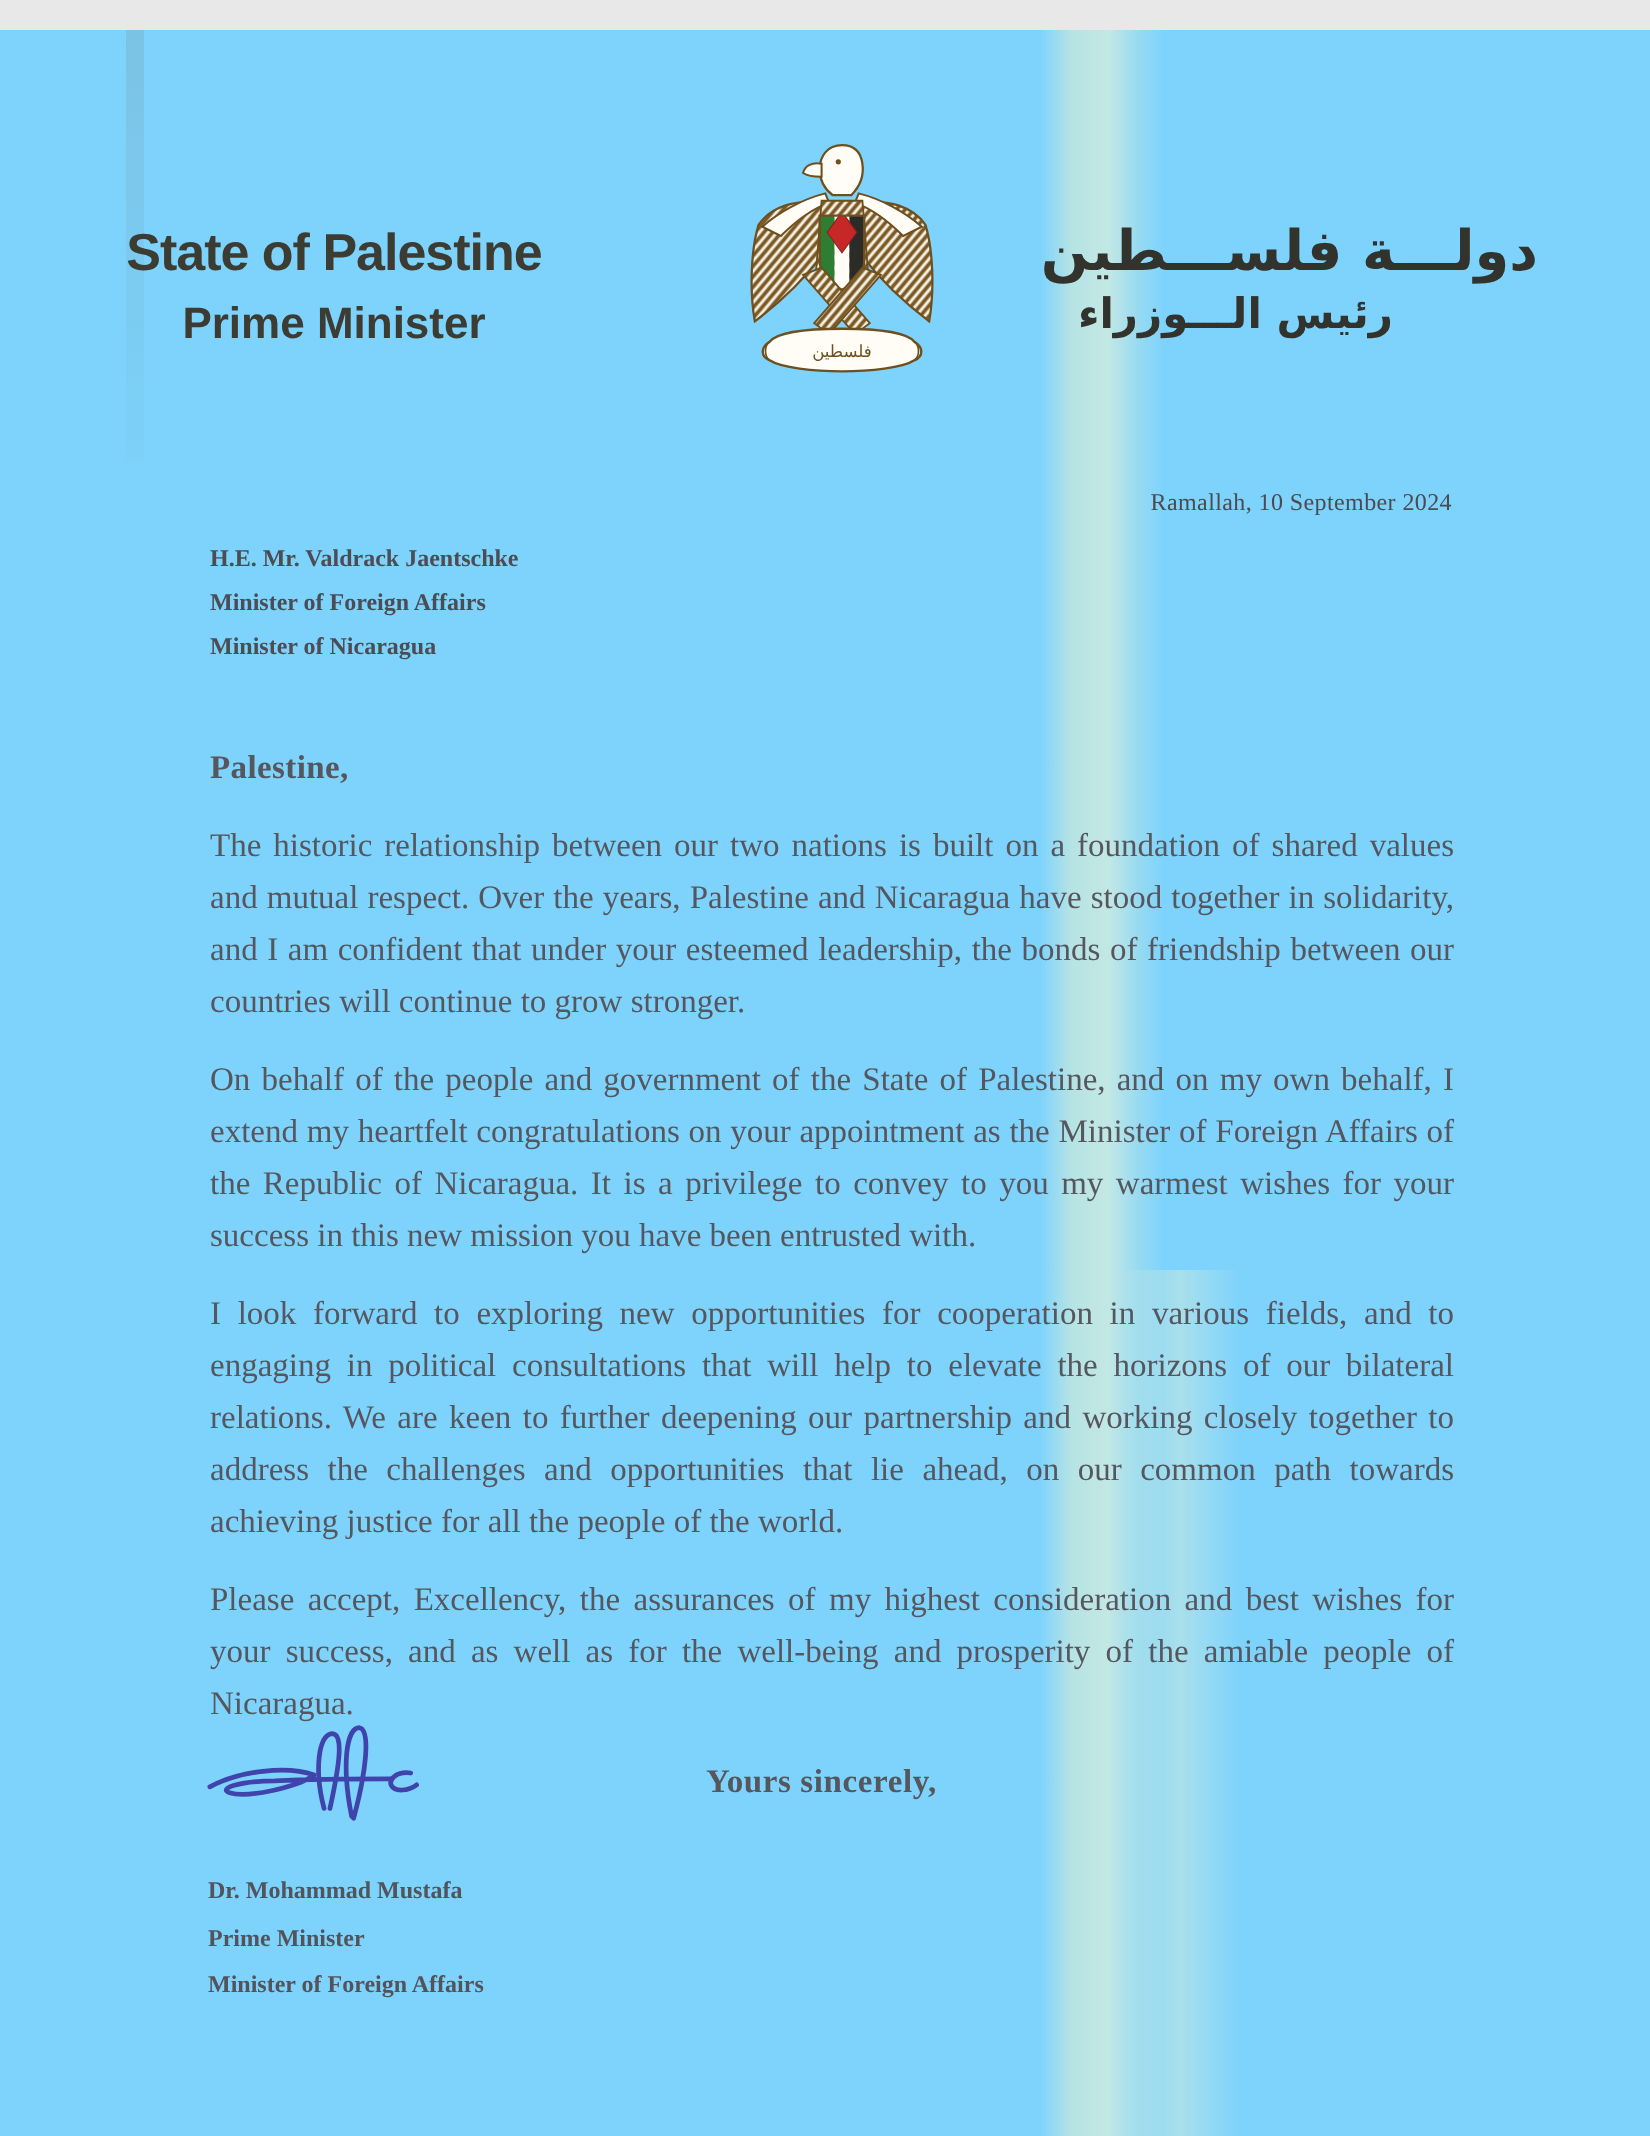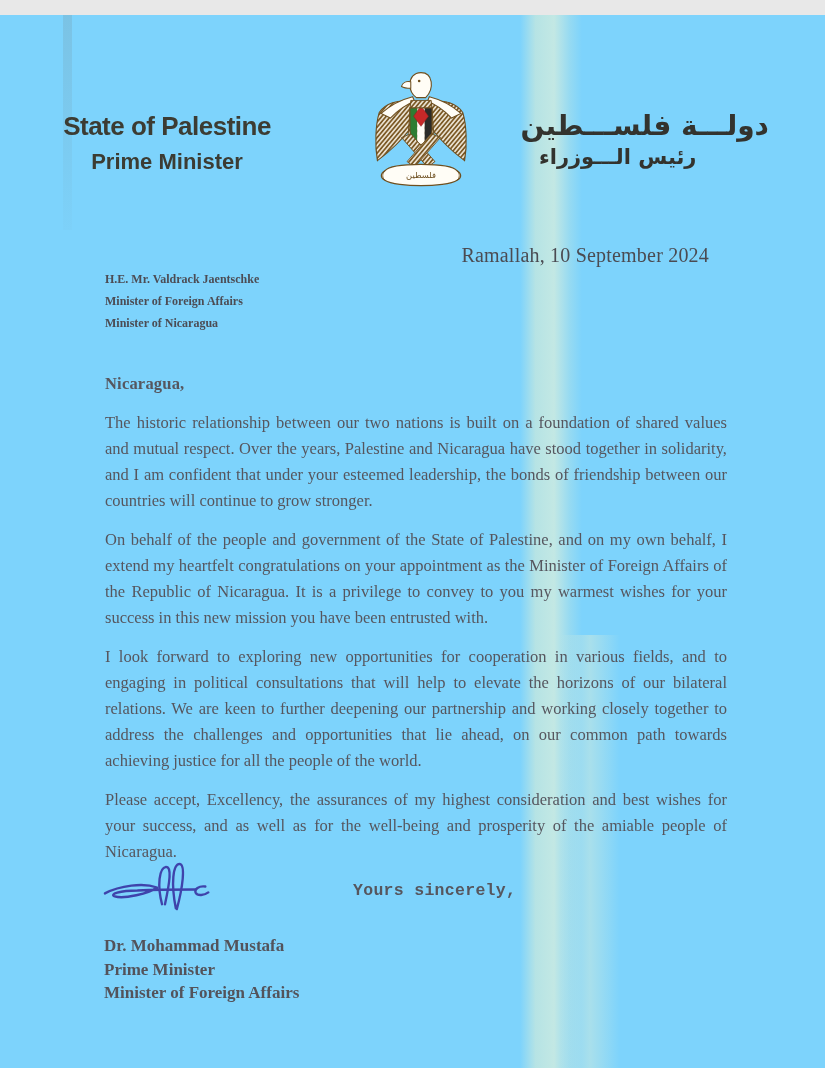--- a/index.html
+++ b/index.html
@@ -52,43 +52,43 @@
     position:absolute; right:56px; top:94px; width:230px;
     text-align:left; direction:rtl;
     font-family:"DejaVu Sans", sans-serif;
     color:#33332e;
   }
   .org-ar-1 { font-size:28px; font-weight:bold; white-space:nowrap; }
   .org-ar-2 { font-size:21px; font-weight:bold; margin-top:3px; }
 
   
   .dateline {
-    position:absolute; right:116px; top:229px;
-    font-size:20px; color:#4b4b52; letter-spacing:0.2px;
+    position:absolute; right:99px; top:229px;
+    font-size:12px; color:#4b4b52; letter-spacing:0.2px;
   }
   .recipient {
     position:absolute; left:105px; top:253px;
     font-size:12px; font-weight:bold; line-height:22px; color:#4c4c54;
   }
   .body-text {
     position:absolute; left:105px; top:356px; width:622px;
     font-size:16.5px; line-height:26px; text-align:justify;
     color:#56565e;
   }
   .body-text p { margin:0 0 13px 0; }
   .salutation { font-weight:bold; text-align:left; letter-spacing:0.2px; }
   .closing {
     font-weight:bold; text-align:left; margin-left:248px !important;
-    margin-top:7px !important; letter-spacing:0.3px;font-family:Liberation Mono, monospace;
+    margin-top:7px !important; letter-spacing:0.3px;
   }
   .signature { position:absolute; left:100px; top:844px; width:128px; height:56px; }
   .signature svg { width:100%; height:100%; }
   .signer {
     position:absolute; left:104px; top:919px;
-    font-size:17px; font-weight:bold; line-height:23.5px; color:#53535b;
+    font-size:12px; font-weight:bold; line-height:23.5px; color:#53535b;
   }
 </style>
 </head>
 <body>
 
 <div class="page">
 
   <div class="scan-band"></div>
   <div class="scan-band2"></div>
   <div class="scan-line"></div>
@@ -146,21 +146,21 @@
 
   <div class="dateline">Ramallah, 10 September 2024</div>
 
   <div class="recipient">
     <div>H.E. Mr. Valdrack Jaentschke</div>
     <div>Minister of Foreign Affairs</div>
     <div>Minister of Nicaragua</div>
   </div>
 
   <div class="body-text">
-    <p class="salutation">Nicaragua,</p>
+    <p class="salutation">Palestine,</p>
     <p>The historic relationship between our two nations is built on a foundation of shared values and mutual respect. Over the years, Palestine and Nicaragua have stood together in solidarity, and I am confident that under your esteemed leadership, the bonds of friendship between our countries will continue to grow stronger.</p>
     <p>On behalf of the people and government of the State of Palestine, and on my own behalf, I extend my heartfelt congratulations on your appointment as the Minister of Foreign Affairs of the Republic of Nicaragua. It is a privilege to convey to you my warmest wishes for your success in this new mission you have been entrusted with.</p>
     <p>I look forward to exploring new opportunities for cooperation in various fields, and to engaging in political consultations that will help to elevate the horizons of our bilateral relations. We are keen to further deepening our partnership and working closely together to address the challenges and opportunities that lie ahead, on our common path towards achieving justice for all the people of the world.</p>
     <p>Please accept, Excellency, the assurances of my highest consideration and best wishes for your success, and as well as for the well-being and prosperity of the amiable people of Nicaragua.</p>
     <p class="closing">Yours sincerely,</p>
   </div>
 
   <div class="signature">
     <svg viewBox="0 0 130 55" xmlns="http://www.w3.org/2000/svg" aria-hidden="true">
       <g fill="none" stroke="#3f43ab" stroke-width="2.4" stroke-linecap="round" stroke-linejoin="round">

